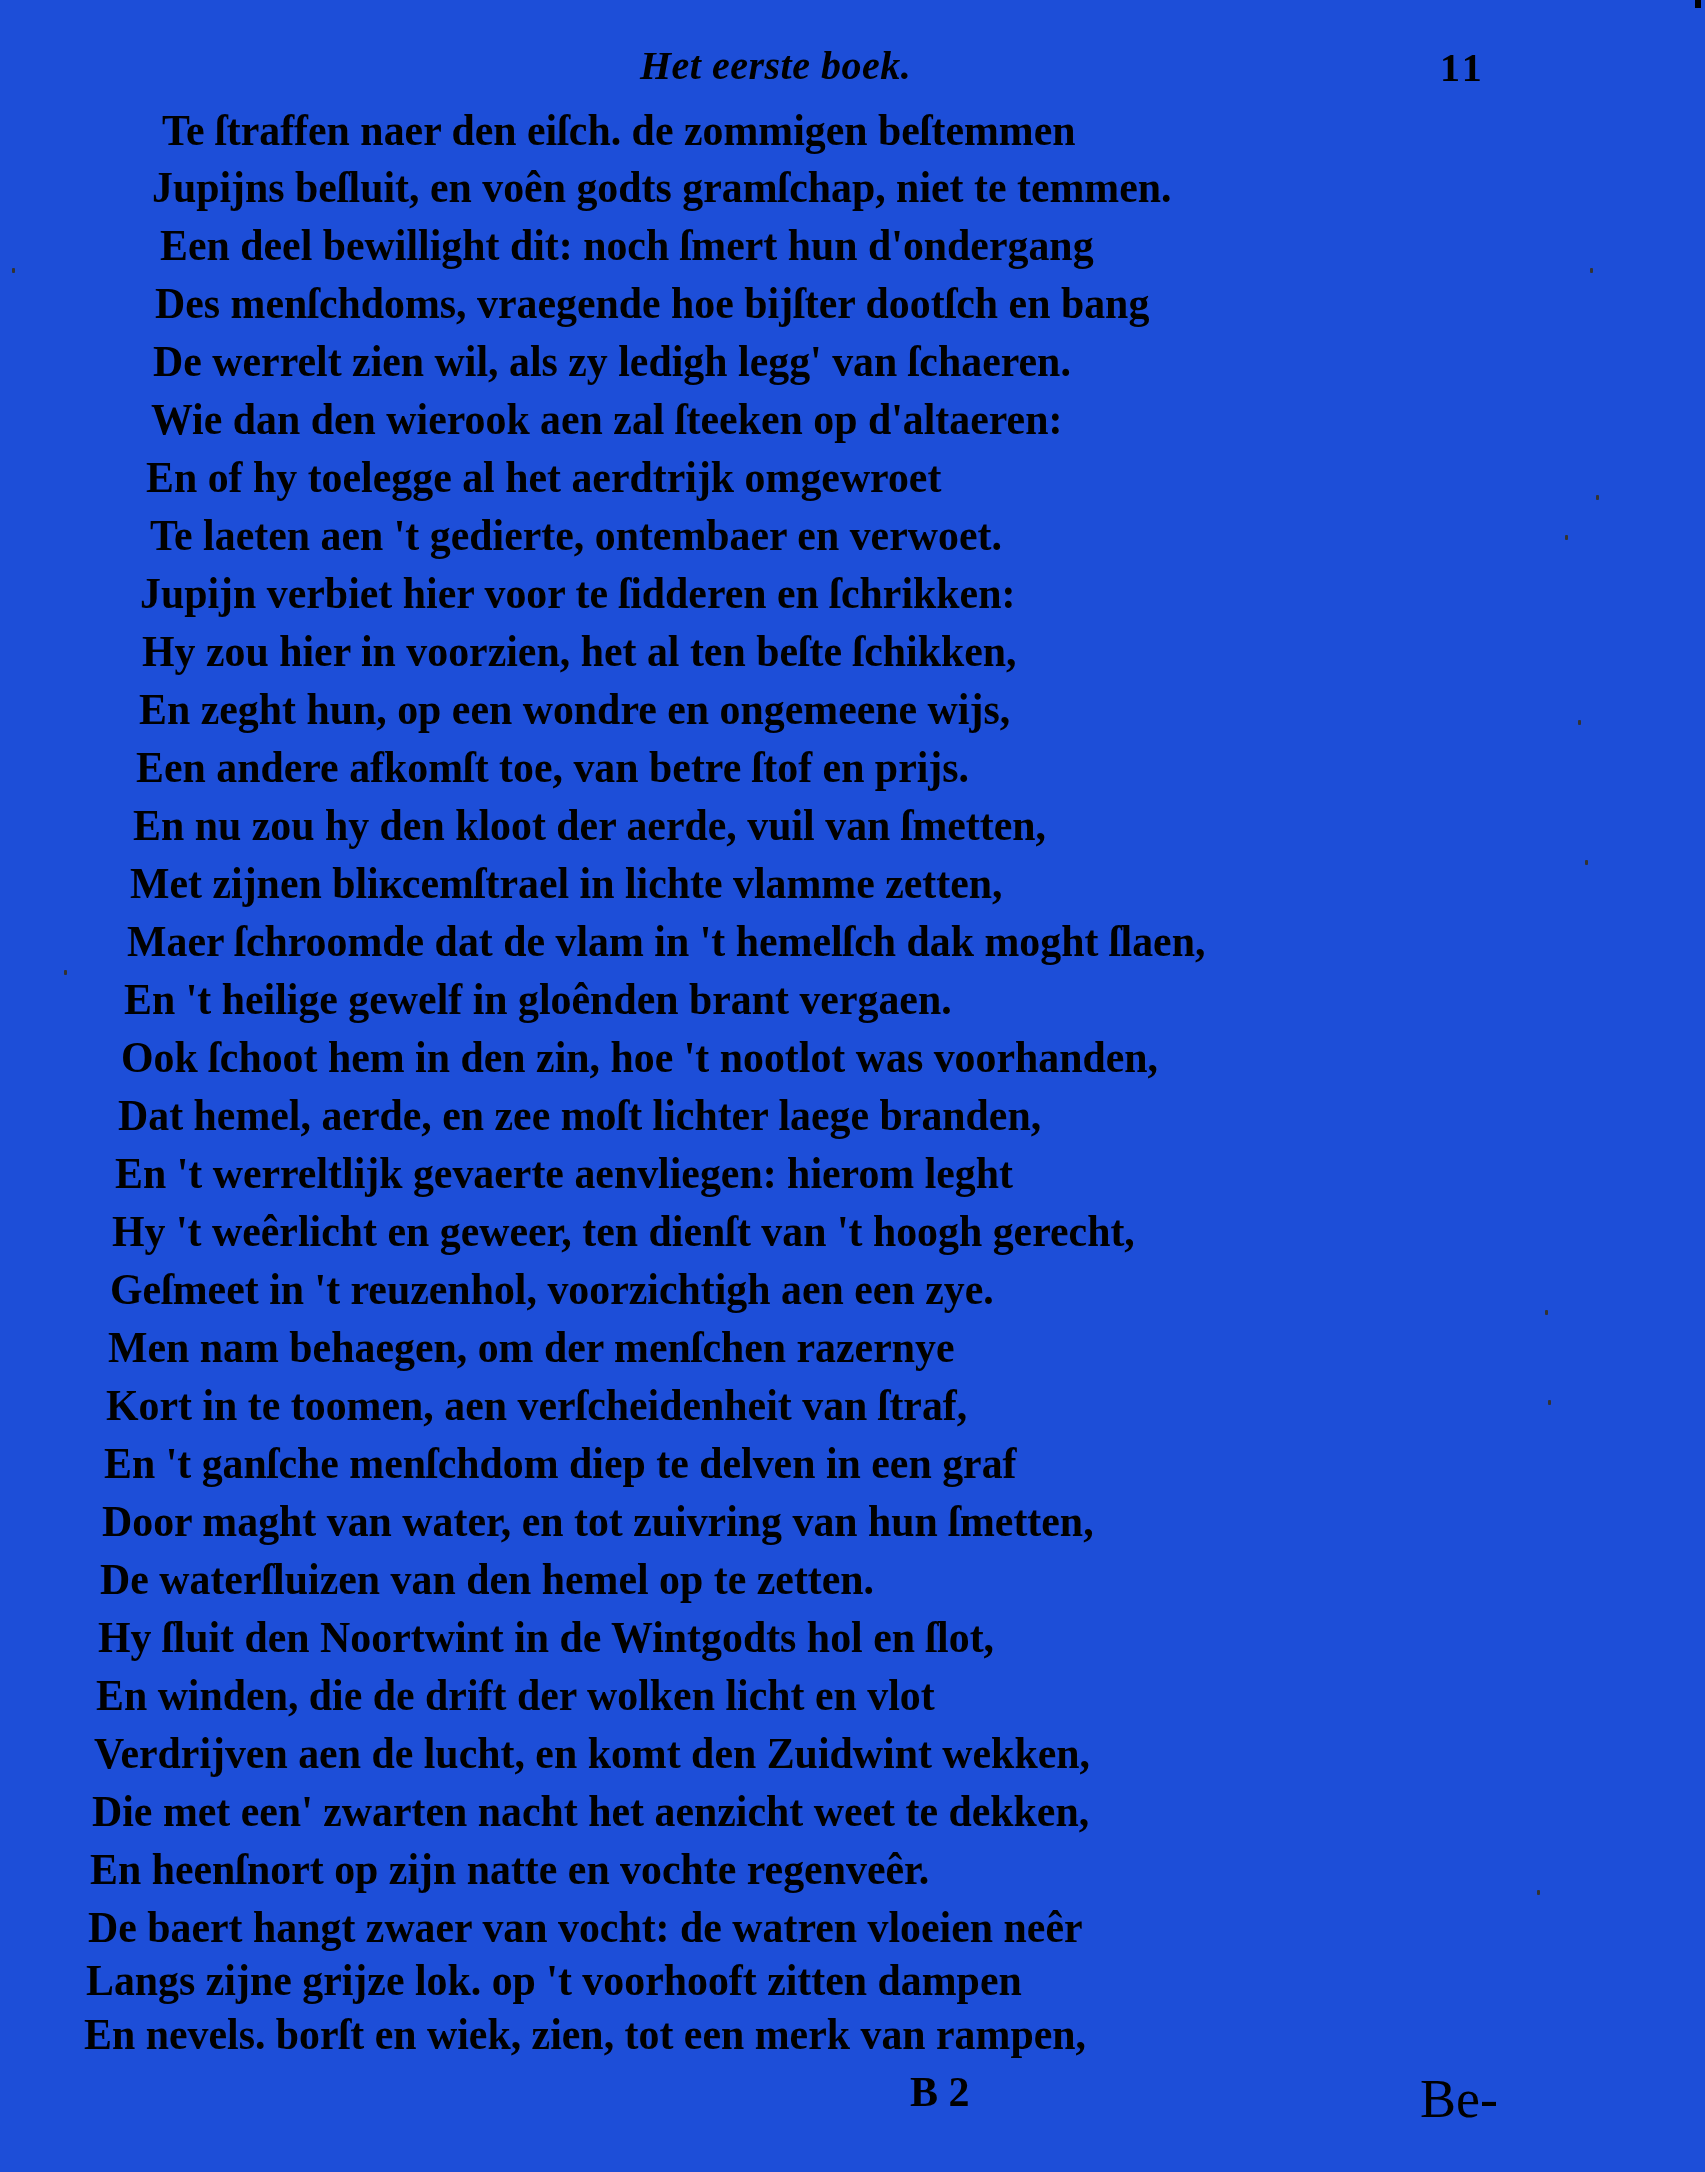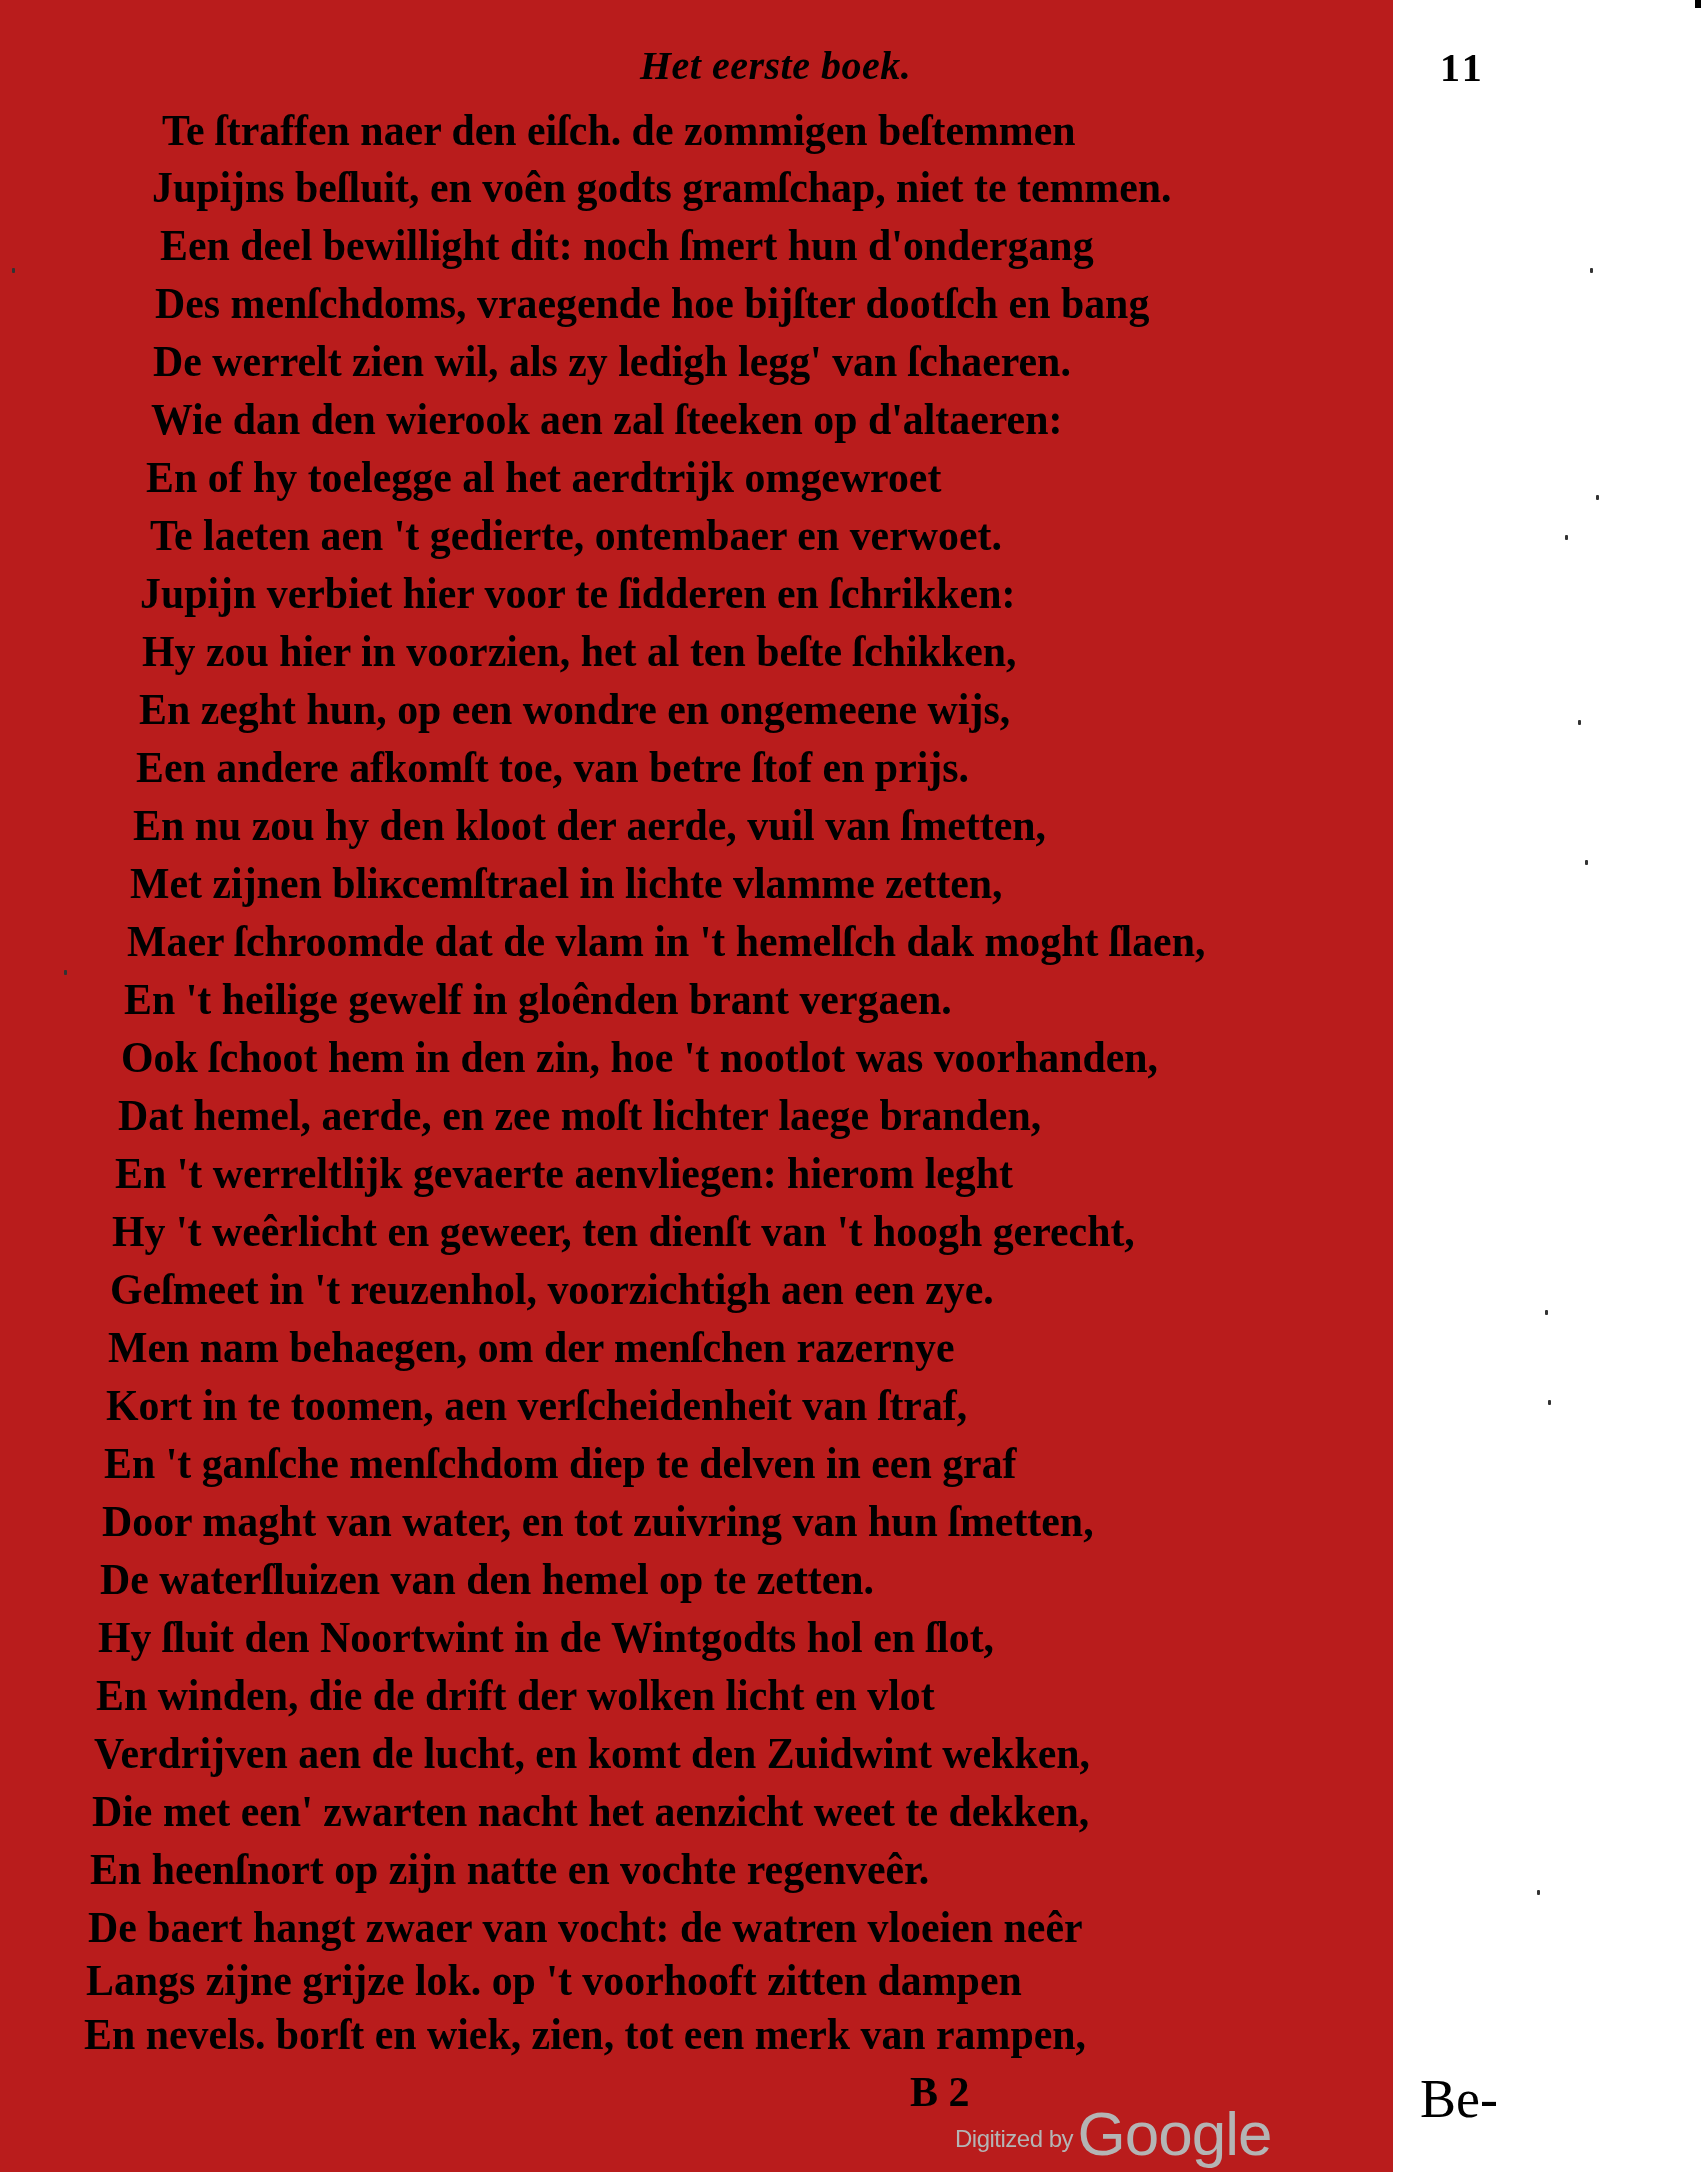--- a/index.html
+++ b/index.html
@@ -1,17 +1,17 @@
 <!DOCTYPE html>
 <html><head>
 <meta charset="utf-8">
 <style>
   html, body { margin: 0; padding: 0; background: #ffffff; }
   body { width: 1705px; height: 2172px; position: relative; overflow: hidden; font-family: "DejaVu Serif", "Liberation Serif", serif; color: #000; }
-  .page { position: absolute; left: 0; top: 0; width: 1393px; height: 2172px; background: #b91c1c; }
+  .page { position: absolute; left: 0; top: 0; width: 1705px; height: 2172px; background: #1d4ed8; }
   .running-head { position: absolute; top: 42px; left: 640px; font-style: italic; font-size: 40px; font-weight: bold; letter-spacing: 0.5px; font-family: "Liberation Serif", serif; }
   .page-number { position: absolute; top: 44px; left: 1440px; font-size: 40px; font-weight: bold; font-family: "Liberation Serif", serif; letter-spacing: 4px; }
   .verse { position: absolute; left: 0; top: 0; width: 1705px; }
   .line { position: absolute; font-family: "Liberation Serif", serif; font-size: 45px; font-weight: bold; white-space: nowrap; line-height: 1; transform: scaleX(0.93); transform-origin: left top; }
   .signature { position: absolute; top: 1995px; left: 917px; font-size: 42px; font-weight: bold; font-family: "Liberation Serif", serif; }
   .catchword { position: absolute; top: 1993px; left: 1420px; font-size: 54px; font-weight: normal; font-family: "Liberation Serif", serif; }
   .watermark { position: absolute; top: 2025px; left: 955px; color: #b4b4b4; font-family: "Liberation Sans", sans-serif; white-space: nowrap; }
   .watermark .small { font-size: 24px; letter-spacing: -0.5px; }
   .watermark .big { font-size: 62px; letter-spacing: -1px; position: relative; top: 8px; }
   .speck { position: absolute; width: 3px; height: 5px; background: #333; border-radius: 1px; }
@@ -59,24 +59,20 @@
     <div class="line" style="top:1789px;left:92px">Die met een' zwarten nacht het aenzicht weet te dekken,</div>
     <div class="line" style="top:1847px;left:90px">En heenſnort op zijn natte en vochte regenveêr.</div>
     <div class="line" style="top:1905px;left:88px">De baert hangt zwaer van vocht: de watren vloeien neêr</div>
     <div class="line" style="top:1958px;left:86px">Langs zijne grijze lok. op 't voorhooft zitten dampen</div>
     <div class="line" style="top:2012px;left:84px">En nevels. borſt en wiek, zien, tot een merk van rampen,</div>
   </div>
 
   <div class="signature" style="top:2068px;left:910px">B 2</div>
   <div class="catchword" style="top:2068px;left:1420px">Be-</div>
 
-  <div class="watermark" style="top:2090px;left:955px">
-    <span class="small">Digitized by</span>
-    <span class="big">Google</span>
-  </div>
 
   <div class="speck" style="top:268px;left:1590px"></div>
   <div class="speck" style="top:495px;left:1596px"></div>
   <div class="speck" style="top:535px;left:1565px"></div>
   <div class="speck" style="top:720px;left:1578px"></div>
   <div class="speck" style="top:860px;left:1585px"></div>
   <div class="speck" style="top:1310px;left:1545px"></div>
   <div class="speck" style="top:1400px;left:1548px"></div>
   <div class="speck" style="top:1890px;left:1537px"></div>
   <div class="speck" style="top:970px;left:64px"></div>

